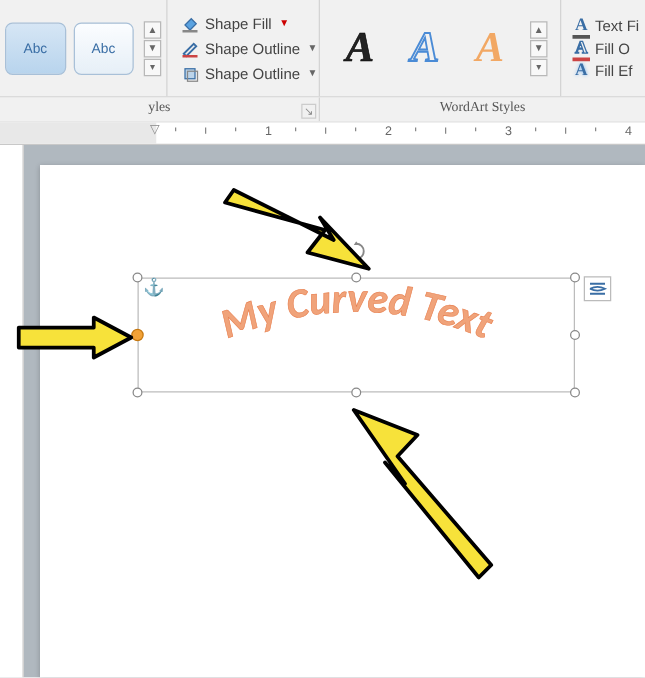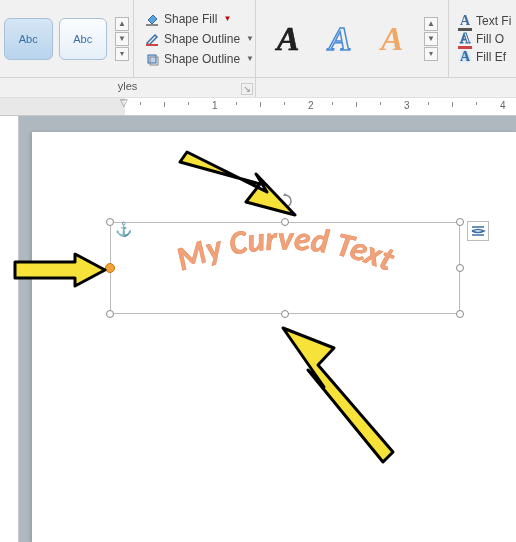--- a/index.html
+++ b/index.html
@@ -30,20 +30,21 @@
       justify-content: space-between;
       padding: 2px 4px;
       border-right: 1px solid #d4d4d4;
     }
     .section-title-bar {
       display: flex;
       background: #f1f1f1;
       height: 19px;
       font-size: 11px;
       color: #555;
+      font-family: Liberation Serif, serif;
     }
     .section-title {
       text-align: center;
       padding-top: 2px;
       border-right: 1px solid #d4d4d4;
       position: relative;
     }
     .dialog-launcher {
       position: absolute;
       right: 2px;
@@ -458,20 +459,23 @@
         <span>Fill Ef</span>
       </div>
     </div>
   </div>
 </div>
 
 <div class="section-title-bar">
   <div class="section-title" style="width:256px;">
     <span>yles</span>
     <span class="dialog-launcher">↘</span>
+  </div>
+  <div class="section-title" style="width:260px; border-right:none;">
+    <span>WordArt Styles</span>
   </div>
 </div>
 
 <div class="ruler">
   <div class="ruler-margin" style="left:0; width:125px;"></div>
   <span class="indent-marker" style="left:120px;">▽</span>
   <span class="ruler-label" style="left:212px;">1</span>
   <span class="ruler-label" style="left:308px;">2</span>
   <span class="ruler-label" style="left:404px;">3</span>
   <span class="ruler-label" style="left:500px;">4</span>

